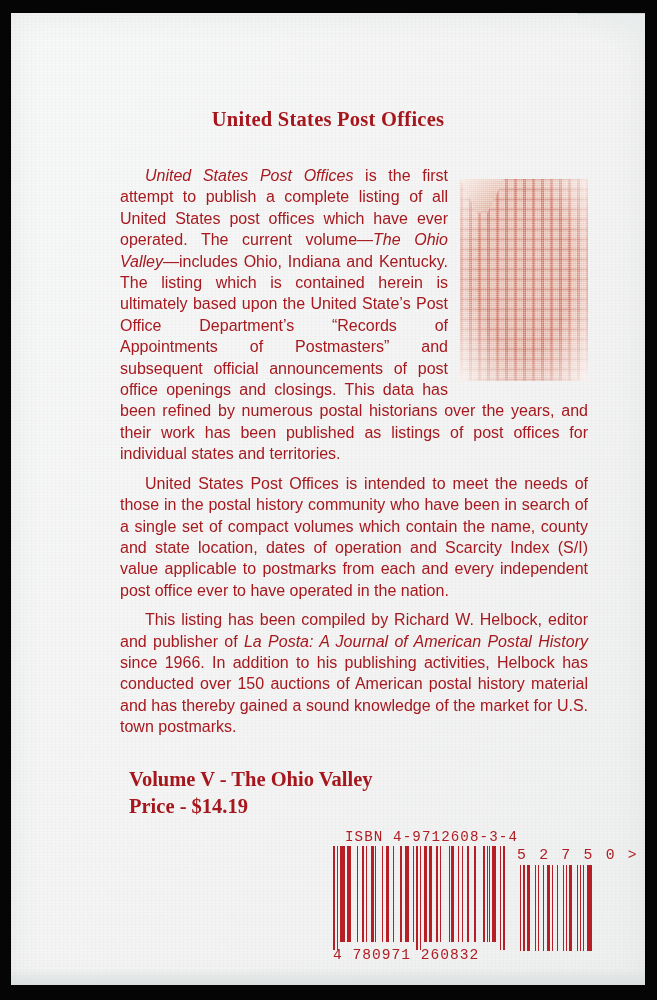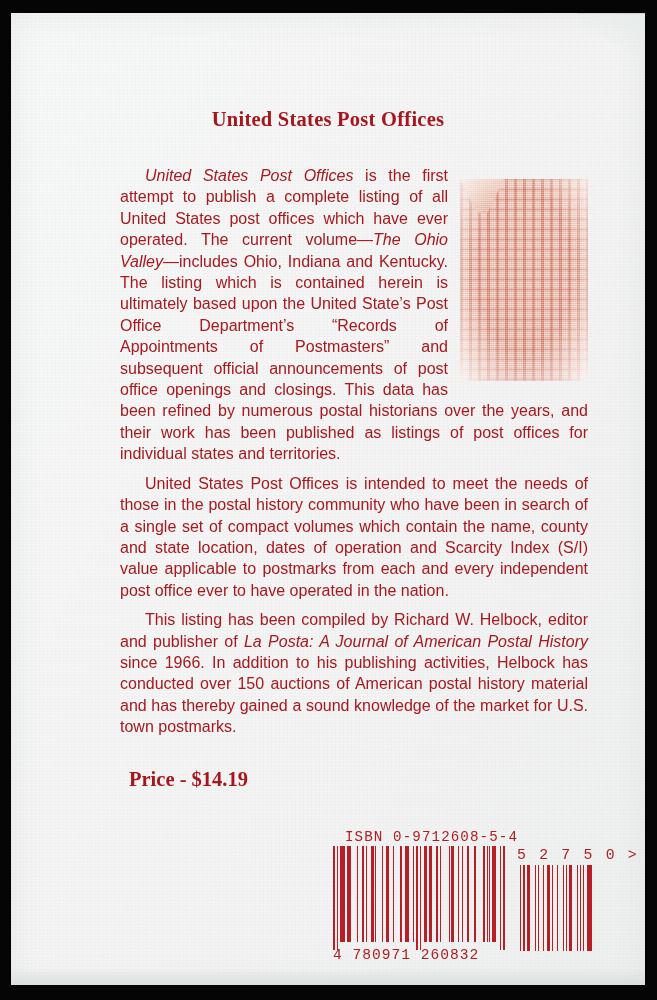--- a/index.html
+++ b/index.html
@@ -298,25 +298,26 @@
           <div class="ph-layer" id="ph-grain"></div>
           <div class="ph-layer" id="ph-vignette"></div>
         </div>
 
         <p><i>United States Post Offices</i><span> is the first attempt to publish a complete listing of all United States post offices which have ever operated. The current volume—</span><i>The Ohio Valley</i><span>—includes Ohio, Indiana and Kentucky. The listing which is contained herein is ultimately based upon the United State’s Post Office Department’s “Records of Appointments of Postmasters” and subsequent official announcements of post office openings and closings. This data has been refined by numerous postal historians over the years, and their work has been published as listings of post offices for individual states and territories.</span></p>
         <p><span>United States Post Offices is intended to meet the needs of those in the postal history community who have been in search of a single set of compact volumes which contain the name, county and state location, dates of operation and Scarcity Index (S/I) value applicable to postmarks from each and every independent post office ever to have operated in the nation.</span></p>
         <p class="last-para"><span>This listing has been compiled by Richard W. Helbock, editor and publisher of </span><i>La Posta: A Journal of American Postal History</i><span> since 1966. In addition to his publishing activities, Helbock has conducted over 150 auctions of American postal history material and has thereby gained a sound knowledge of the market for U.S. town postmarks.</span></p>
       </div>
 
       <div id="volume-block">
+        <div>Volume V - The Ohio Valley</div>
         <div>Price - $14.19</div>
       </div>
 
       <div id="barcode-zone">
-        <div id="isbn-line">ISBN 0-9712608-5-4</div>
+        <div id="isbn-line">ISBN 4-9712608-3-4</div>
 
         <div id="isbn-addon-digits">5 2 7 5 0 &gt;</div>
 
         <div id="ean-main">
           <div class="bars" id="ean-main-bars">
               <div class="bar" style="left: 0px; width: 1.55705px; height: 104px; background: rgb(182, 31, 37);"></div>
               <div class="bar" style="left: 3.62px; width: 1.55705px; height: 104px; background: rgb(182, 31, 37);"></div>
               <div class="bar" style="left: 7.24px; width: 1.55705px; height: 96px; background: rgb(182, 31, 37);"></div>
               <div class="bar" style="left: 9.05px; width: 1.55705px; height: 96px; background: rgb(182, 31, 37);"></div>
               <div class="bar" style="left: 10.86px; width: 1.55705px; height: 96px; background: rgb(182, 31, 37);"></div>

